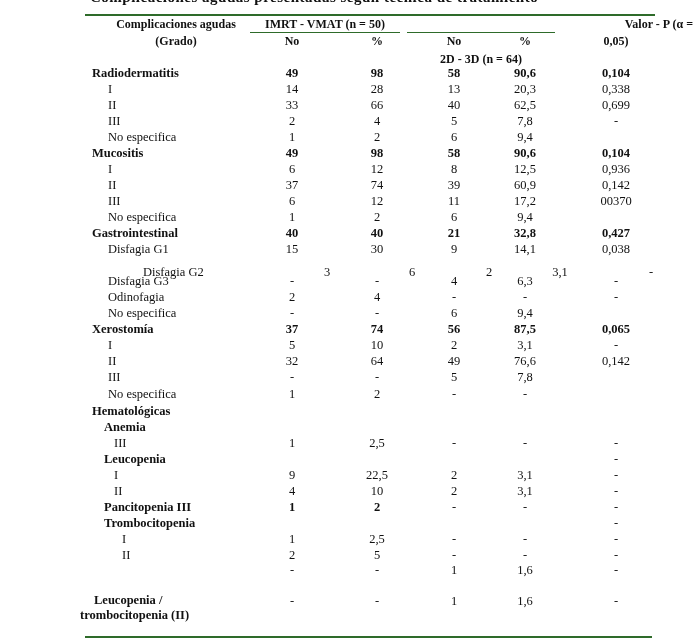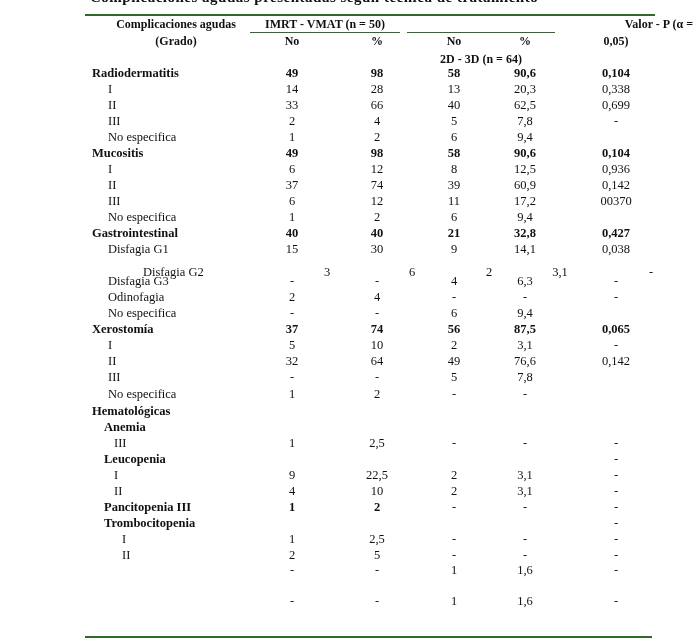--- a/index.html
+++ b/index.html
@@ -297,20 +297,21 @@
       <div class="cell c5">-</div>
     </div>
     <div class="row" style="top: 562px; height: 32px;">
       <div class="cell c1">-</div>
       <div class="cell c2">-</div>
       <div class="cell c3">1</div>
       <div class="cell c4">1,6</div>
       <div class="cell c5">-</div>
     </div>
     <div class="row" style="top: 593px; height: 32px;">
+      <div class="cell lbl b wrap" style="text-indent: 14px; left: 80px;">Leucopenia / trombocitopenia (II)</div>
       <div class="cell c1">-</div>
       <div class="cell c2">-</div>
       <div class="cell c3">1</div>
       <div class="cell c4">1,6</div>
       <div class="cell c5">-</div>
     </div>
   </div>
 
 <div class="rule rule-bottom"></div>
 

